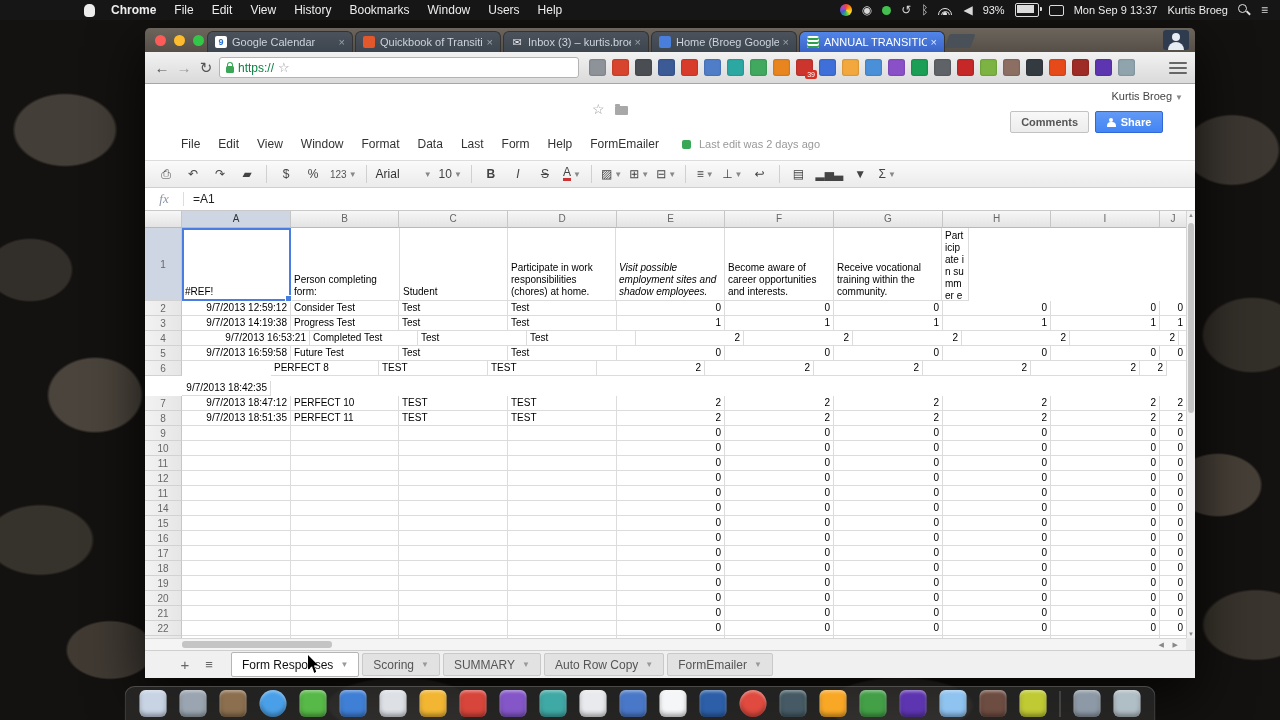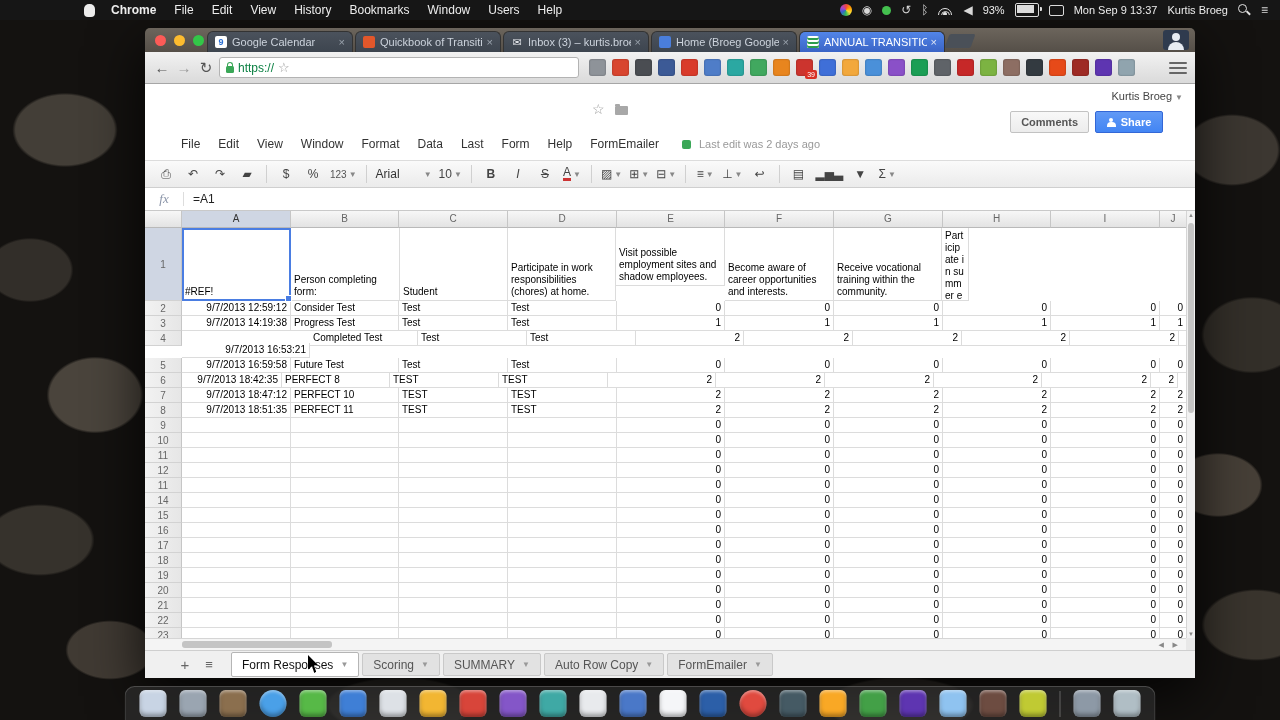--- a/index.html
+++ b/index.html
@@ -451,21 +451,21 @@
               </div>
               <div class="cell" style="width: 109px; height: 73px;">
                 <span class="hspan">Person completing form:</span>
               </div>
               <div class="cell" style="width: 108px; height: 73px;">
                 <span class="hspan">Student</span>
               </div>
               <div class="cell" style="width: 108px; height: 73px;">
                 <span class="hspan">Participate in work responsibilities (chores) at home.</span>
               </div>
-              <div class="cell" style="width: 109px; height: 58px;">
+              <div class="cell" style="width: 109px; height: 73px; font-style: italic;">
                 <span class="hspan">Visit possible employment sites and shadow employees.</span>
               </div>
               <div class="cell" style="width: 109px; height: 73px;">
                 <span class="hspan">Become aware of career opportunities and interests.</span>
               </div>
               <div class="cell" style="width: 108px; height: 73px;">
                 <span class="hspan">Receive vocational training within the community.</span>
               </div>
               <div class="cell jstart" style="width: 27px; height: 73px;">
                 <span class="hspan breakall">Participate in summer employment.</span>
@@ -492,21 +492,21 @@
               <div class="cell" style="width: 109px; height: 15px;">Test</div>
               <div class="cell num" style="width: 108px; height: 15px;">1</div>
               <div class="cell num" style="width: 109px; height: 15px;">1</div>
               <div class="cell num" style="width: 109px; height: 15px;">1</div>
               <div class="cell num" style="width: 108px; height: 15px;">1</div>
               <div class="cell num" style="width: 109px; height: 15px;">1</div>
               <div class="cell num" style="width: 27px; height: 15px;">1</div>
             </div>
             <div class="grow">
               <div class="rnum" style="height: 15px;">4</div>
-              <div class="cell num" style="width: 128px; height: 15px; margin-top: 12px;">9/7/2013 16:53:21</div>
+              <div class="cell num" style="width: 128px; height: 15px;">9/7/2013 16:53:21</div>
               <div class="cell" style="width: 108px; height: 15px;">Completed Test</div>
               <div class="cell" style="width: 109px; height: 15px;">Test</div>
               <div class="cell" style="width: 109px; height: 15px;">Test</div>
               <div class="cell num" style="width: 108px; height: 15px;">2</div>
               <div class="cell num" style="width: 109px; height: 15px;">2</div>
               <div class="cell num" style="width: 109px; height: 15px;">2</div>
               <div class="cell num" style="width: 108px; height: 15px;">2</div>
               <div class="cell num" style="width: 109px; height: 15px;">2</div>
               <div class="cell num" style="width: 27px; height: 15px;">2</div>
             </div>
@@ -518,21 +518,21 @@
               <div class="cell" style="width: 109px; height: 15px;">Test</div>
               <div class="cell num" style="width: 108px; height: 15px;">0</div>
               <div class="cell num" style="width: 109px; height: 15px;">0</div>
               <div class="cell num" style="width: 109px; height: 15px;">0</div>
               <div class="cell num" style="width: 108px; height: 15px;">0</div>
               <div class="cell num" style="width: 109px; height: 15px;">0</div>
               <div class="cell num" style="width: 27px; height: 15px;">0</div>
             </div>
             <div class="grow">
               <div class="rnum" style="height: 15px;">6</div>
-              <div class="cell num" style="width: 100px; height: 15px;">9/7/2013 18:42:35</div>
+              <div class="cell num" style="width: 89px; height: 15px; margin-top: 20px;">9/7/2013 18:42:35</div>
               <div class="cell" style="width: 108px; height: 15px;">PERFECT 8</div>
               <div class="cell" style="width: 109px; height: 15px;">TEST</div>
               <div class="cell" style="width: 109px; height: 15px;">TEST</div>
               <div class="cell num" style="width: 108px; height: 15px;">2</div>
               <div class="cell num" style="width: 109px; height: 15px;">2</div>
               <div class="cell num" style="width: 109px; height: 15px;">2</div>
               <div class="cell num" style="width: 108px; height: 15px;">2</div>
               <div class="cell num" style="width: 109px; height: 15px;">2</div>
               <div class="cell num" style="width: 27px; height: 15px;">2</div>
             </div>

